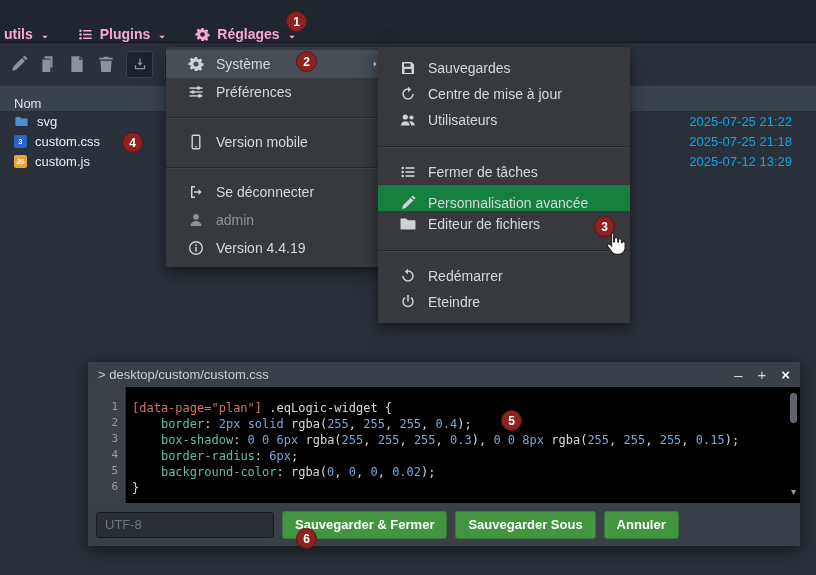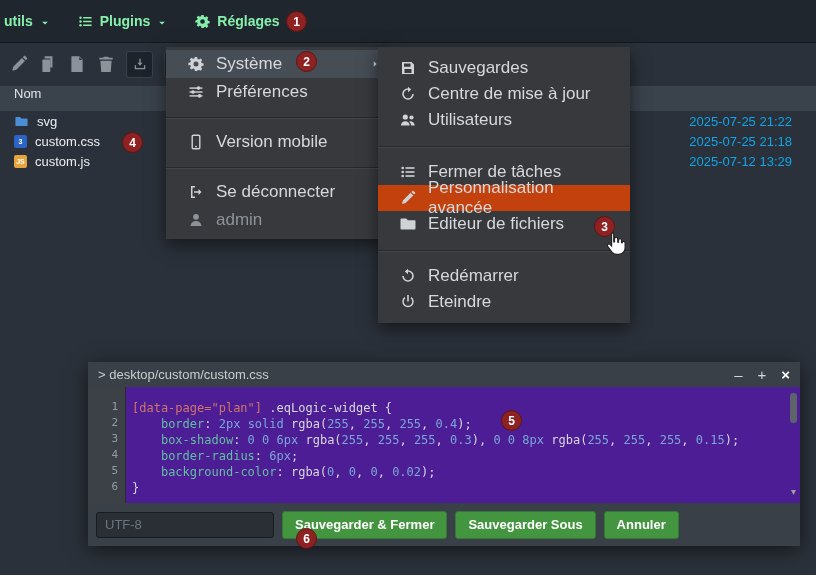--- a/index.html
+++ b/index.html
@@ -2,69 +2,69 @@
 <html style="--badge_red: #8e2222; --btn_orange: #e98b2d; --btn_green: #43953f; --tok_selector: #d0756b; --tok_property: #63bfa2; --tok_value: #7ba7d7; --folder_blue: #4a8fd6; --css_blue: #2b63c6; --js_orange: #e8a33d;"><head>
 <meta charset="utf-8">
 <style>
   html,body{margin:0;padding:0;background:#1b2026;}
   .screen{position:relative;width:816px;height:575px;background:#2b313a;overflow:hidden;
           font-family:"Liberation Sans",sans-serif;color:#d6d9dc;}
 
   
   .navbar{position:absolute;top:0;left:0;width:816px;height:42px;background:#20262d;
           border-bottom:1px solid #141920;display:flex;align-items:center;z-index:2;}
-  .nav-item{display:flex;align-items:center;gap:7px;height:100%;padding:0 14px;
-            font-size:14px;font-weight:700;color:#86efac;cursor:pointer;}
+  .nav-item{display:flex;align-items:flex-end;gap:7px;height:100%;padding:0 14px;
+            font-size:14px;font-weight:700;color:#f9a8d4;cursor:pointer;}
   .nav-item:first-child{padding-left:4px;}
   .mi{display:inline-block;width:15px;height:15px;line-height:0;color:inherit;}
   .mi svg{width:100%;height:100%;fill:currentColor;display:block;}
   .caret{width:10px;height:10px;margin-top:3px;}
 
   
   .toolbar{position:absolute;top:42px;left:0;width:816px;height:44px;display:flex;
            align-items:center;gap:11px;padding-left:10px;box-sizing:border-box;z-index:1;}
   .tb-icon{width:18px;height:18px;color:#8a929a;cursor:pointer;}
   .tb-btn{width:25px;height:25px;background:#1d232a;border:1px solid #39414b;border-radius:3px;
           display:flex;align-items:center;justify-content:center;color:#8a929a;cursor:pointer;flex:none;}
   .tb-btn .mi{width:14px;height:14px;}
 
   
   .table-header{position:absolute;top:86px;left:0;width:816px;height:25px;background:#3a424c;
-                display:flex;align-items:flex-start;padding-left:14px;box-sizing:border-box;
+                display:flex;align-items:flex-end;padding-left:14px;box-sizing:border-box;
                 font-size:13px;color:#e2e5e8;z-index:1;}
   .file-row{position:absolute;left:0;width:816px;height:20px;display:flex;align-items:center;
             padding:0 24px 0 14px;box-sizing:border-box;font-size:13px;color:#eceef0;z-index:1;cursor:pointer;}
   .row-0{top:111px;} .row-1{top:131px;} .row-2{top:151px;}
   .file-row .name{margin-left:8px;}
   .file-row .date{margin-left:auto;color:#0ea5e9;}
   .folder-blue{color:var(--folder_blue);width:15px;height:13px;}
   .file-sq{width:13px;height:13px;border-radius:2px;display:flex;align-items:center;justify-content:center;
            font-size:7px;font-weight:700;color:#fff;flex:none;}
   .css-sq{background:var(--css_blue);}
   .js-sq{background:var(--js_orange);}
 
   
   .menu{position:absolute;background:#37393d;box-shadow:0 6px 16px rgba(0,0,0,.5);z-index:5;}
   .menu1{left:166px;top:47px;width:226px;padding:3px 0 5px;}
   .menu2{left:378px;top:47px;width:252px;padding:8px 0;}
   .menu-item{height:28px;display:flex;align-items:center;gap:12px;padding:0 12px 0 22px;
-             font-size:17px;color:#d6d9db;cursor:pointer;}
+             font-size:14px;color:#d6d9db;cursor:pointer;}
   .menu2 .menu-item{height:26px;}
   .menu-item .mi{width:16px;height:16px;color:#cfd3d6;flex:none;}
   .menu-item.hover{background:#464d55;}
-  .menu-item.active{background:#c2410c;}
+  .menu-item.active{background:#15803d;align-items:flex-end;}
   .menu-item.muted,.menu-item.muted .mi{color:#8d9398;cursor:default;}
   .caret-r{margin-left:auto;width:10px !important;height:10px !important;}
   .menu-divider{height:22px;position:relative;}
   .menu2 .menu-divider{height:26px;}
   .menu-divider::after{content:"";position:absolute;left:0;right:0;top:50%;height:1px;
                        background:#26292d;box-shadow:0 1px 0 #42464b;}
 
   
-  .editor{position:absolute;left:88px;top:362px;width:712px;height:184px;background:#4c1d95;
+  .editor{position:absolute;left:88px;top:362px;width:712px;height:184px;background:#000000;
           box-shadow:0 4px 18px rgba(0,0,0,.55);z-index:4;display:flex;flex-direction:column;}
   .ed-header{height:25px;background:#3a4047;display:flex;align-items:center;padding:0 10px;
              font-size:13px;color:#c9cdd1;flex:none;}
   .ed-controls{margin-left:auto;display:flex;gap:15px;font-size:15px;color:#d4d8dc;align-items:center;}
   .ed-controls span{cursor:pointer;line-height:1;}
   .ed-close{color:#ffffff;font-weight:700;}
   .ed-body{flex:1;display:flex;position:relative;overflow:hidden;}
   .gutter{width:38px;background:#3b4147;border-right:1px solid #262b30;padding-top:13px;
           text-align:right;flex:none;box-sizing:border-box;}
   .ln{height:16px;line-height:16px;padding-right:7px;font:11px "DejaVu Sans Mono",monospace;color:#959ba2;}
@@ -252,20 +252,30 @@
     </div>
     <div class="menu-item muted">
       <i class="mi">
           <svg viewBox="0 0 16 16" fill="currentColor">
             <circle cx="8" cy="4.8" r="2.9"></circle>
             <path d="M2.5 14c.4-3.2 2.6-5 5.5-5s5.1 1.8 5.5 5H2.5z"></path>
           </svg>
         </i>
       <span>admin</span>
     </div>
+    <div class="menu-item">
+      <i class="mi">
+          <svg viewBox="0 0 16 16" fill="currentColor">
+            <circle cx="8" cy="8" r="6.3" fill="none" stroke="currentColor" stroke-width="1.4"></circle>
+            <circle cx="8" cy="5.2" r="0.9"></circle>
+            <rect x="7.25" y="7" width="1.5" height="4.5"></rect>
+          </svg>
+        </i>
+      <span>Version 4.4.19</span>
+    </div>
   </div>
 
   <div class="menu menu2">
     <div class="menu-item">
       <i class="mi">
           <svg viewBox="0 0 16 16" fill="currentColor">
             <path fill-rule="evenodd" d="M2 2h9.5L14 4.5V14H2V2zm2 1.5v3.2h6.5V3.5H4zM4.5 9h7v4h-7V9z"></path>
           </svg>
         </i>
       <span>Sauvegardes</span>

